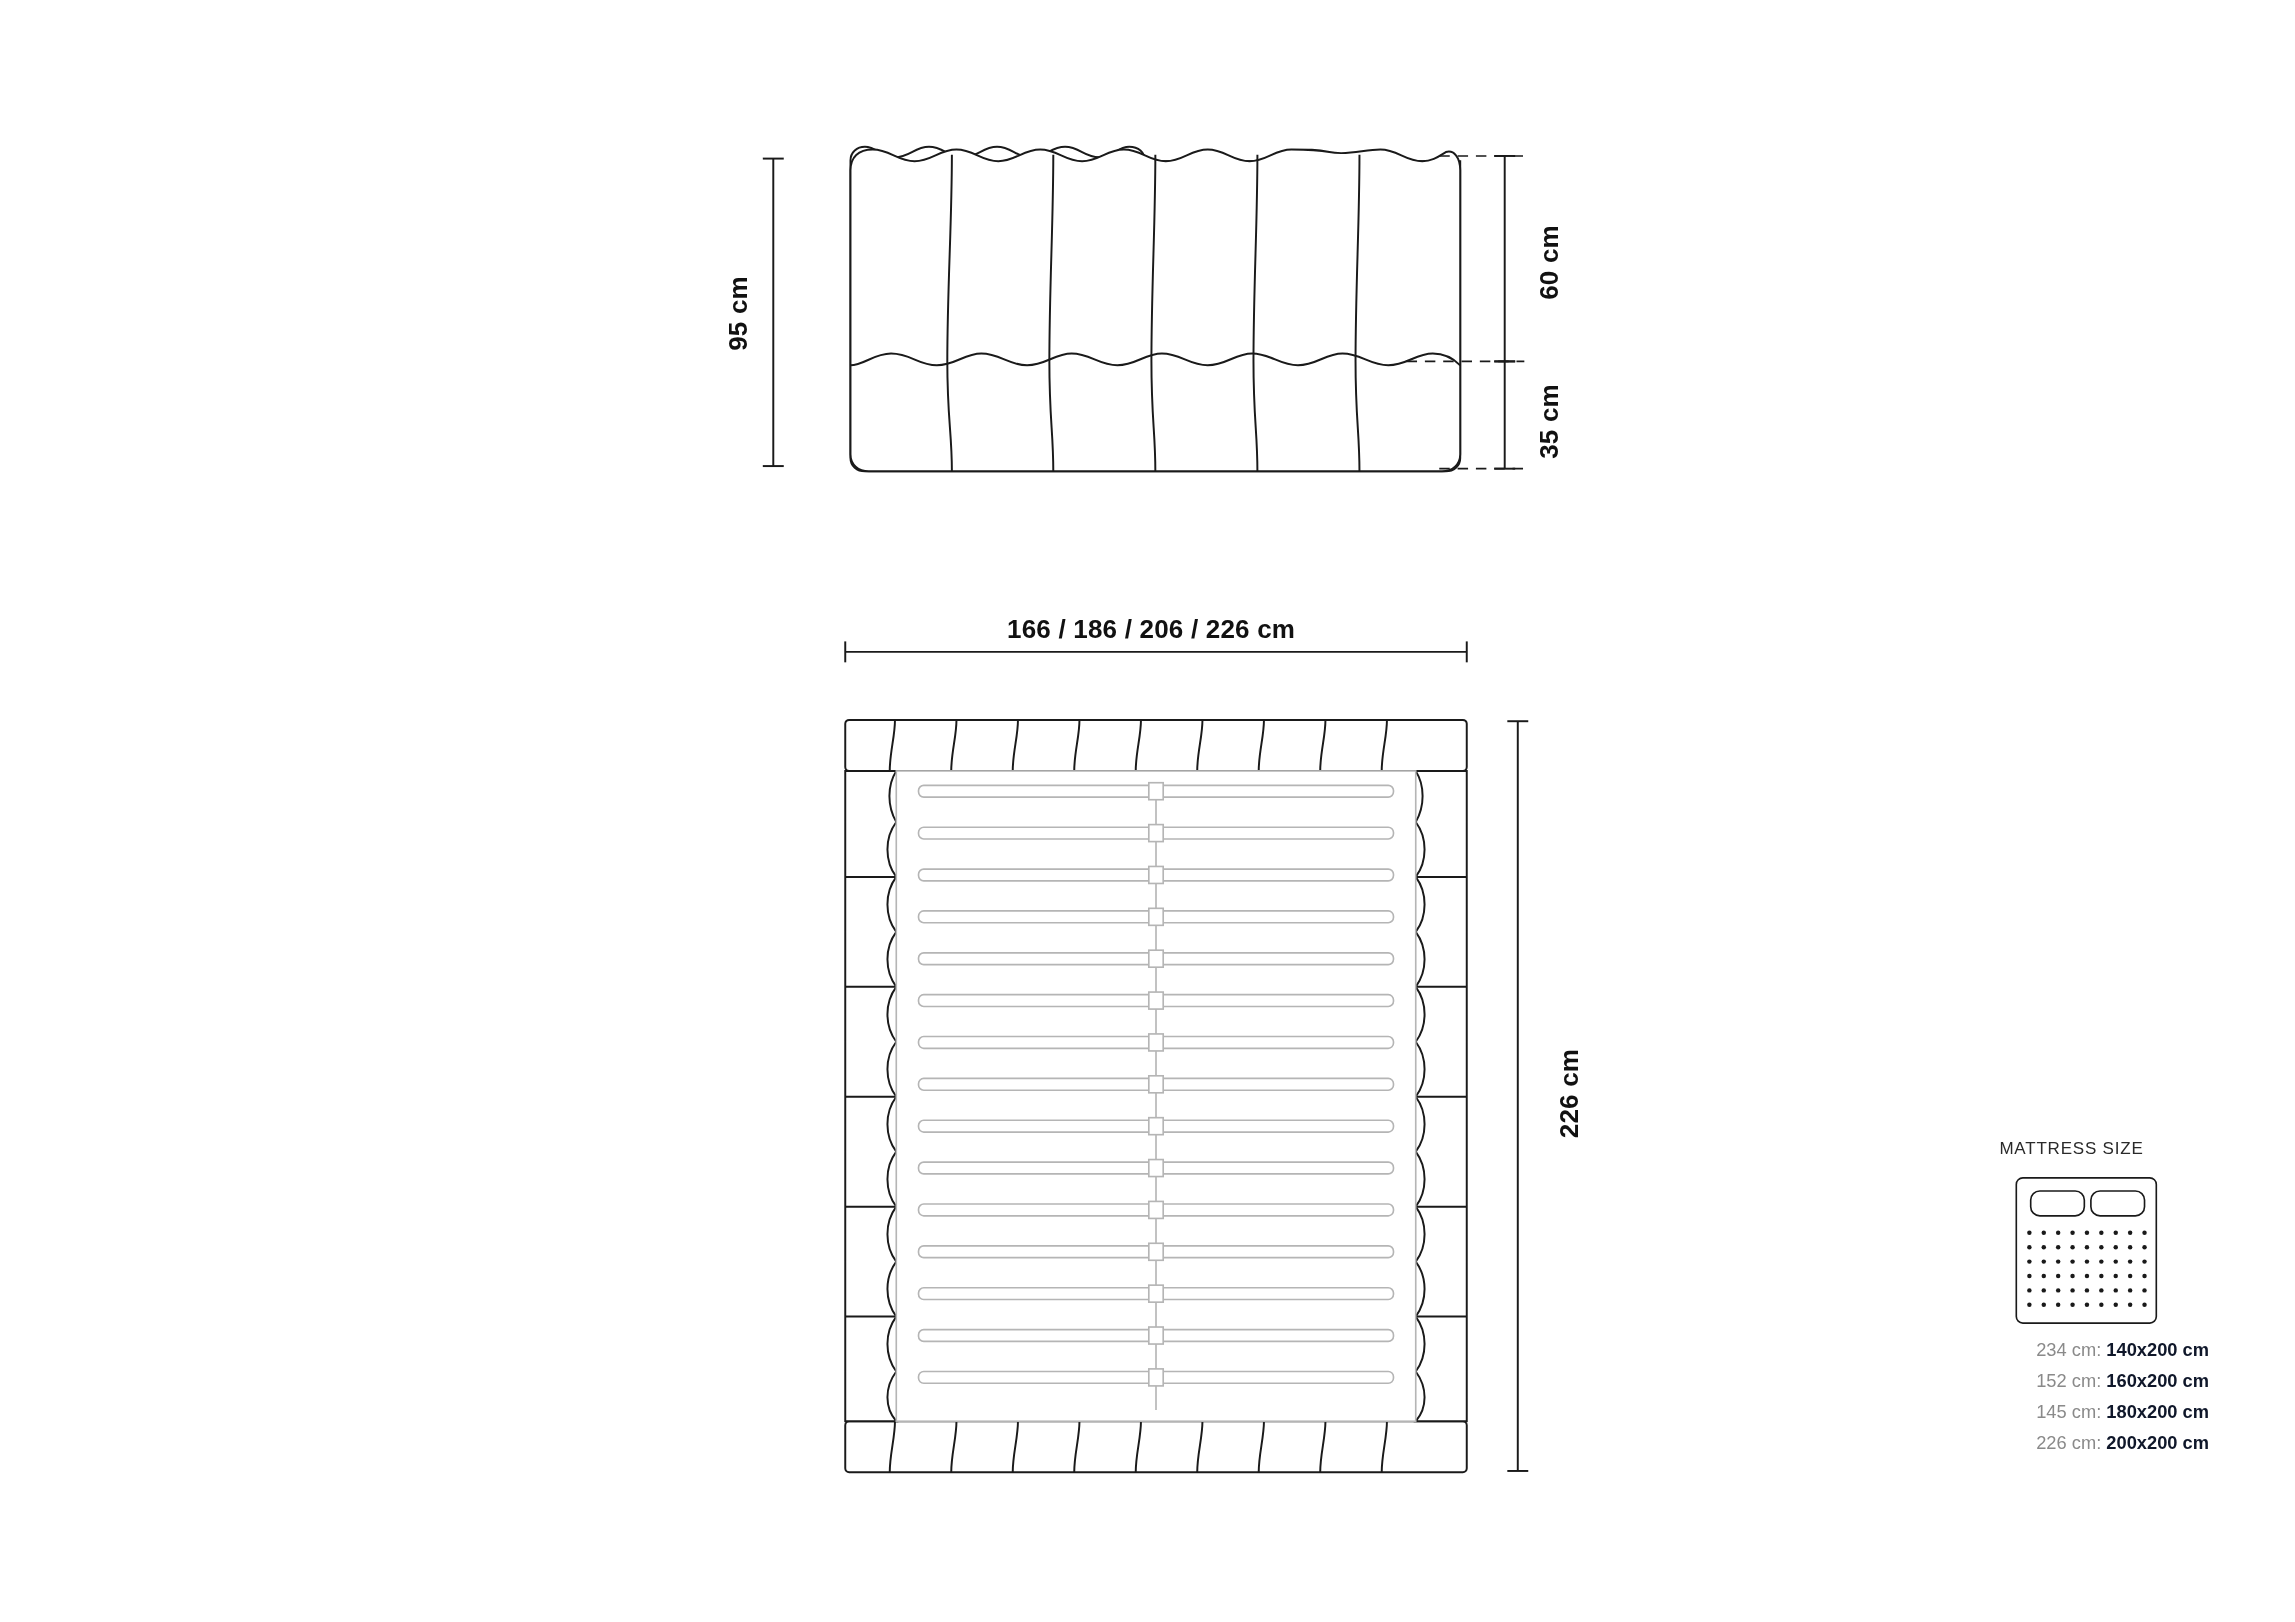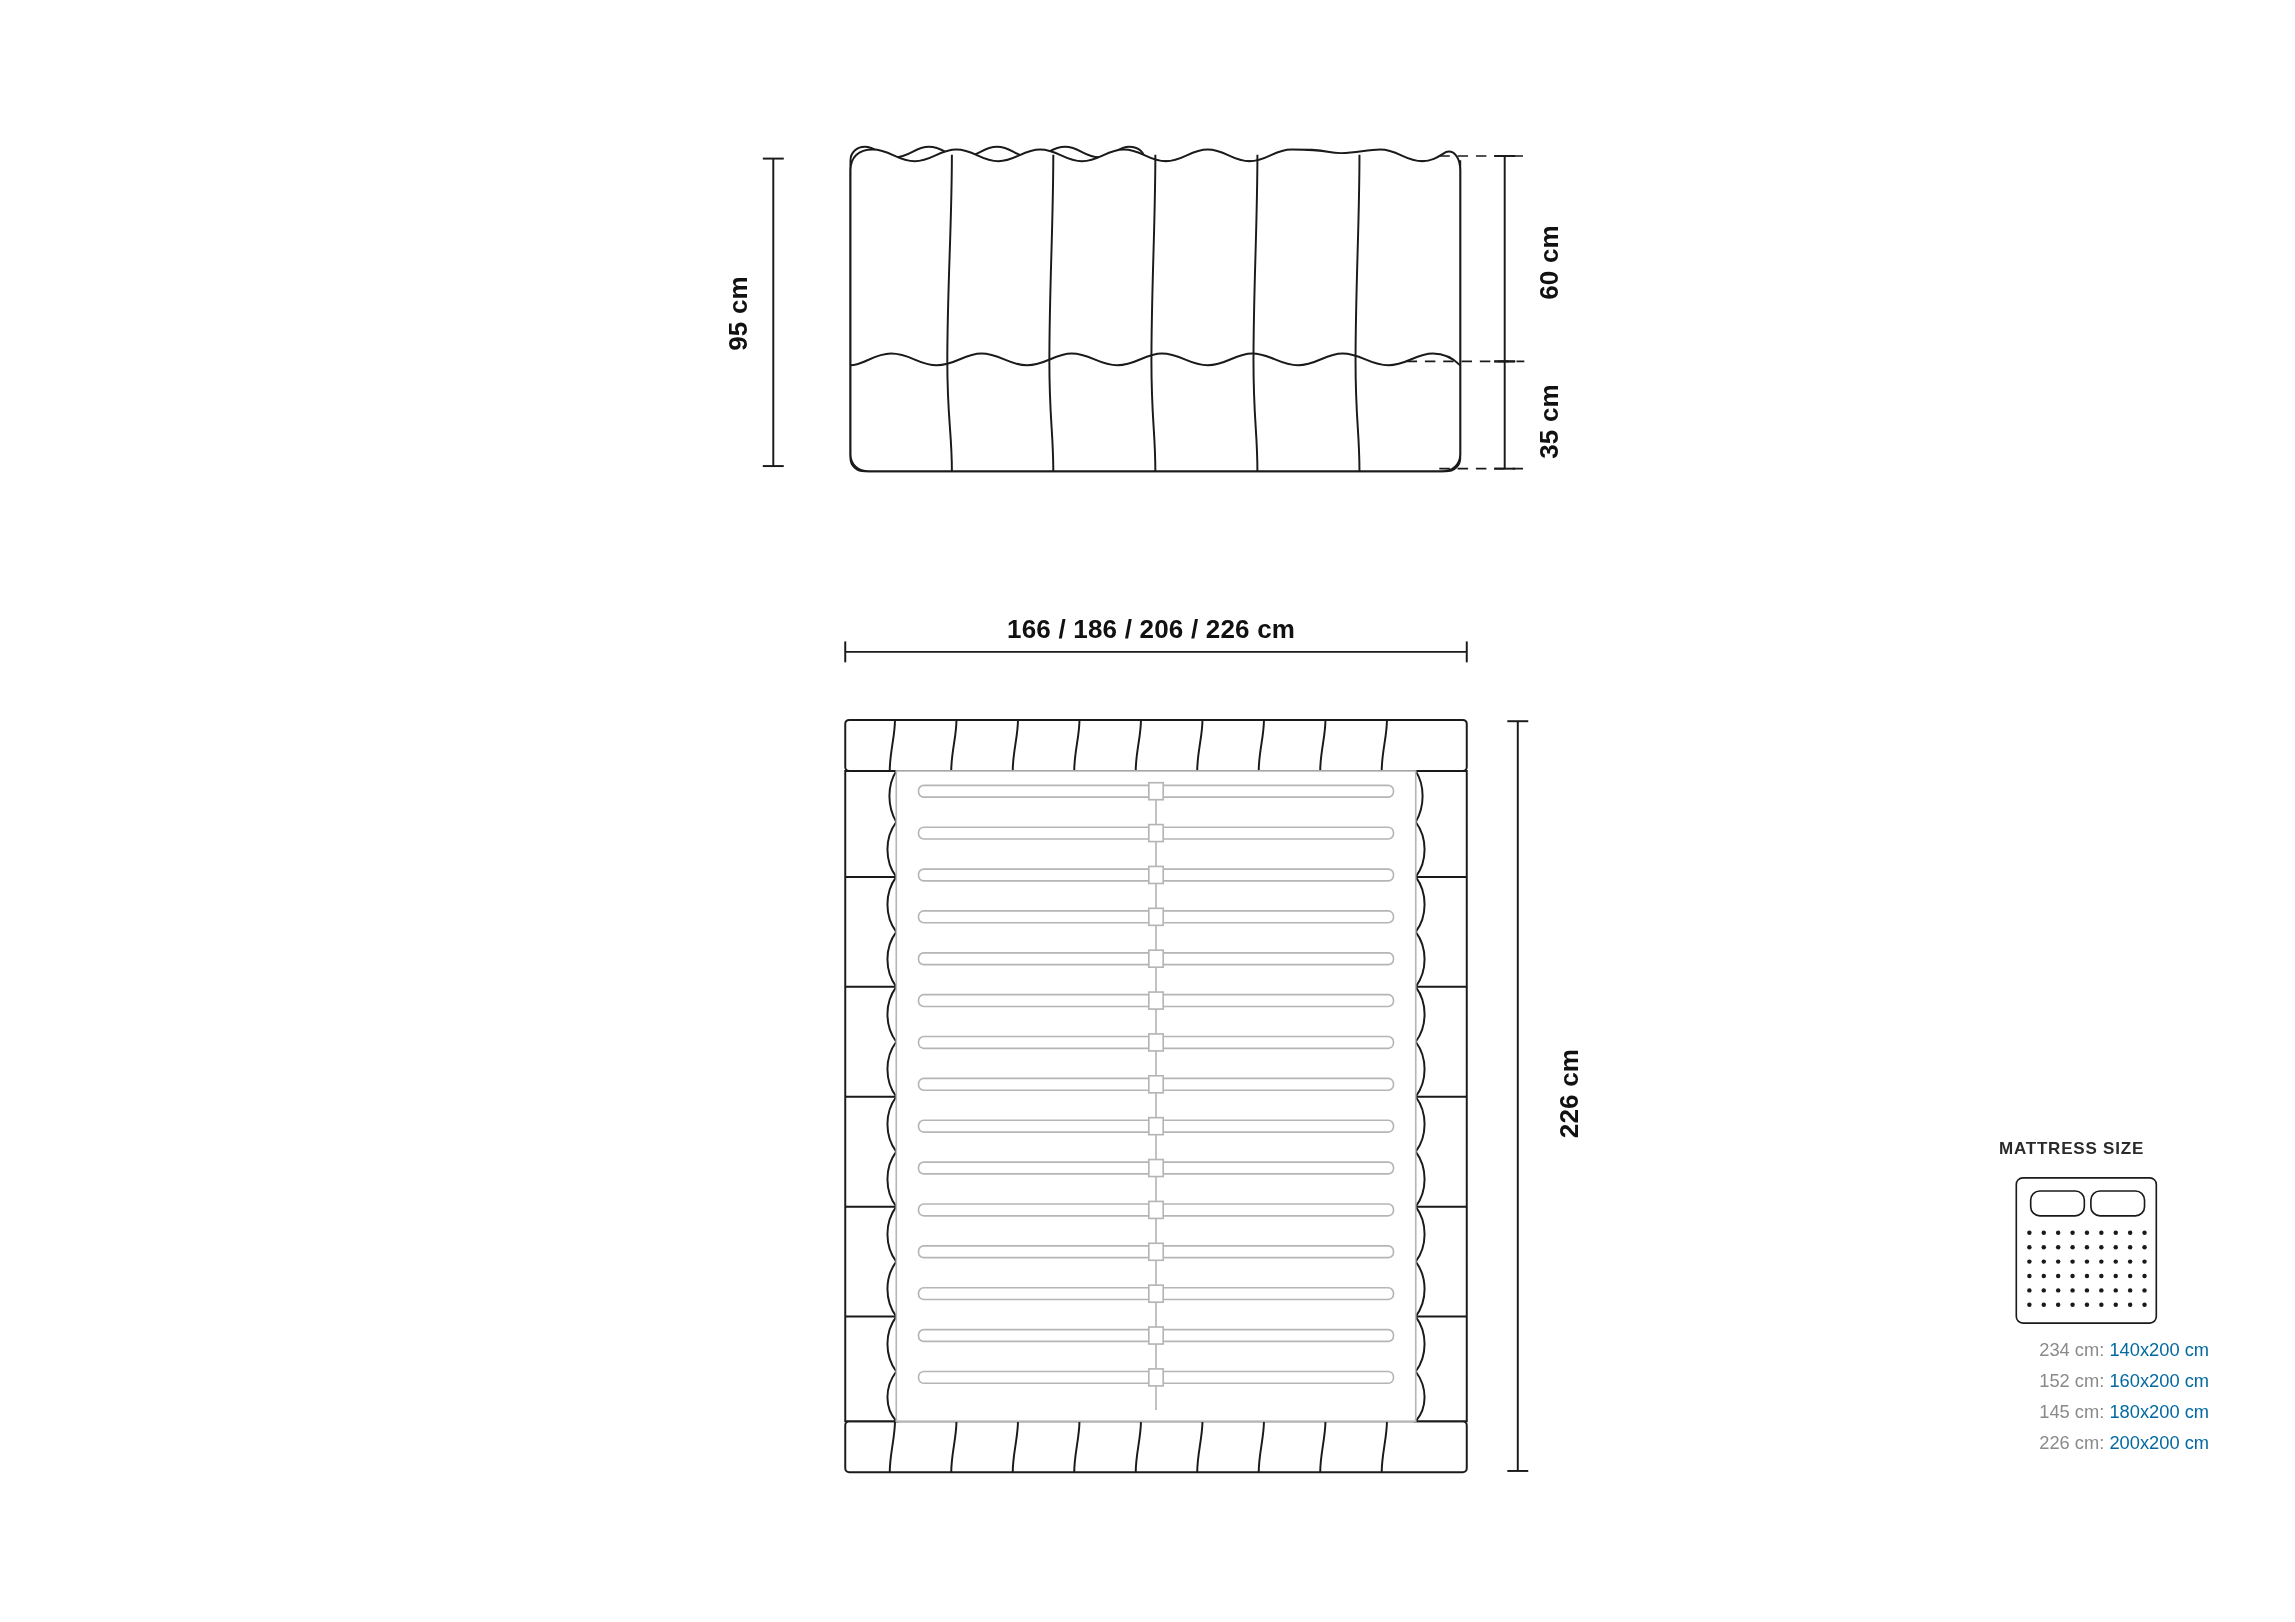--- a/index.html
+++ b/index.html
@@ -41,39 +41,39 @@
     transform: rotate(-90deg);
   }
   .legend {
     position: absolute;
     left: 1934px;
     top: 1139px;
     width: 275px;
   }
   .legend-title {
     font-size: 17px;
-    font-weight: 700;
+    font-weight: 400;
     color: #2a2a2a;
     letter-spacing: 0.8px;
     text-align: center;
     margin: 0 0 6.5px 0;
   }
   .legend-rows {
     margin-top: 175px;
     text-align: right;
   }
   .legend-row {
     font-size: 18.3px;
     line-height: 31px;
     color: #8a8a8a;
     white-space: nowrap;
   }
   .legend-row b {
-    color: #0369a1;
-    font-weight: 400;
+    color: #0f172a;
+    font-weight: 700;
   }
 </style>
 </head>
 <body>
 
 <div class="stage">
 
   <svg class="diagram" viewBox="0 0 3508 2480">
 
     <g>

